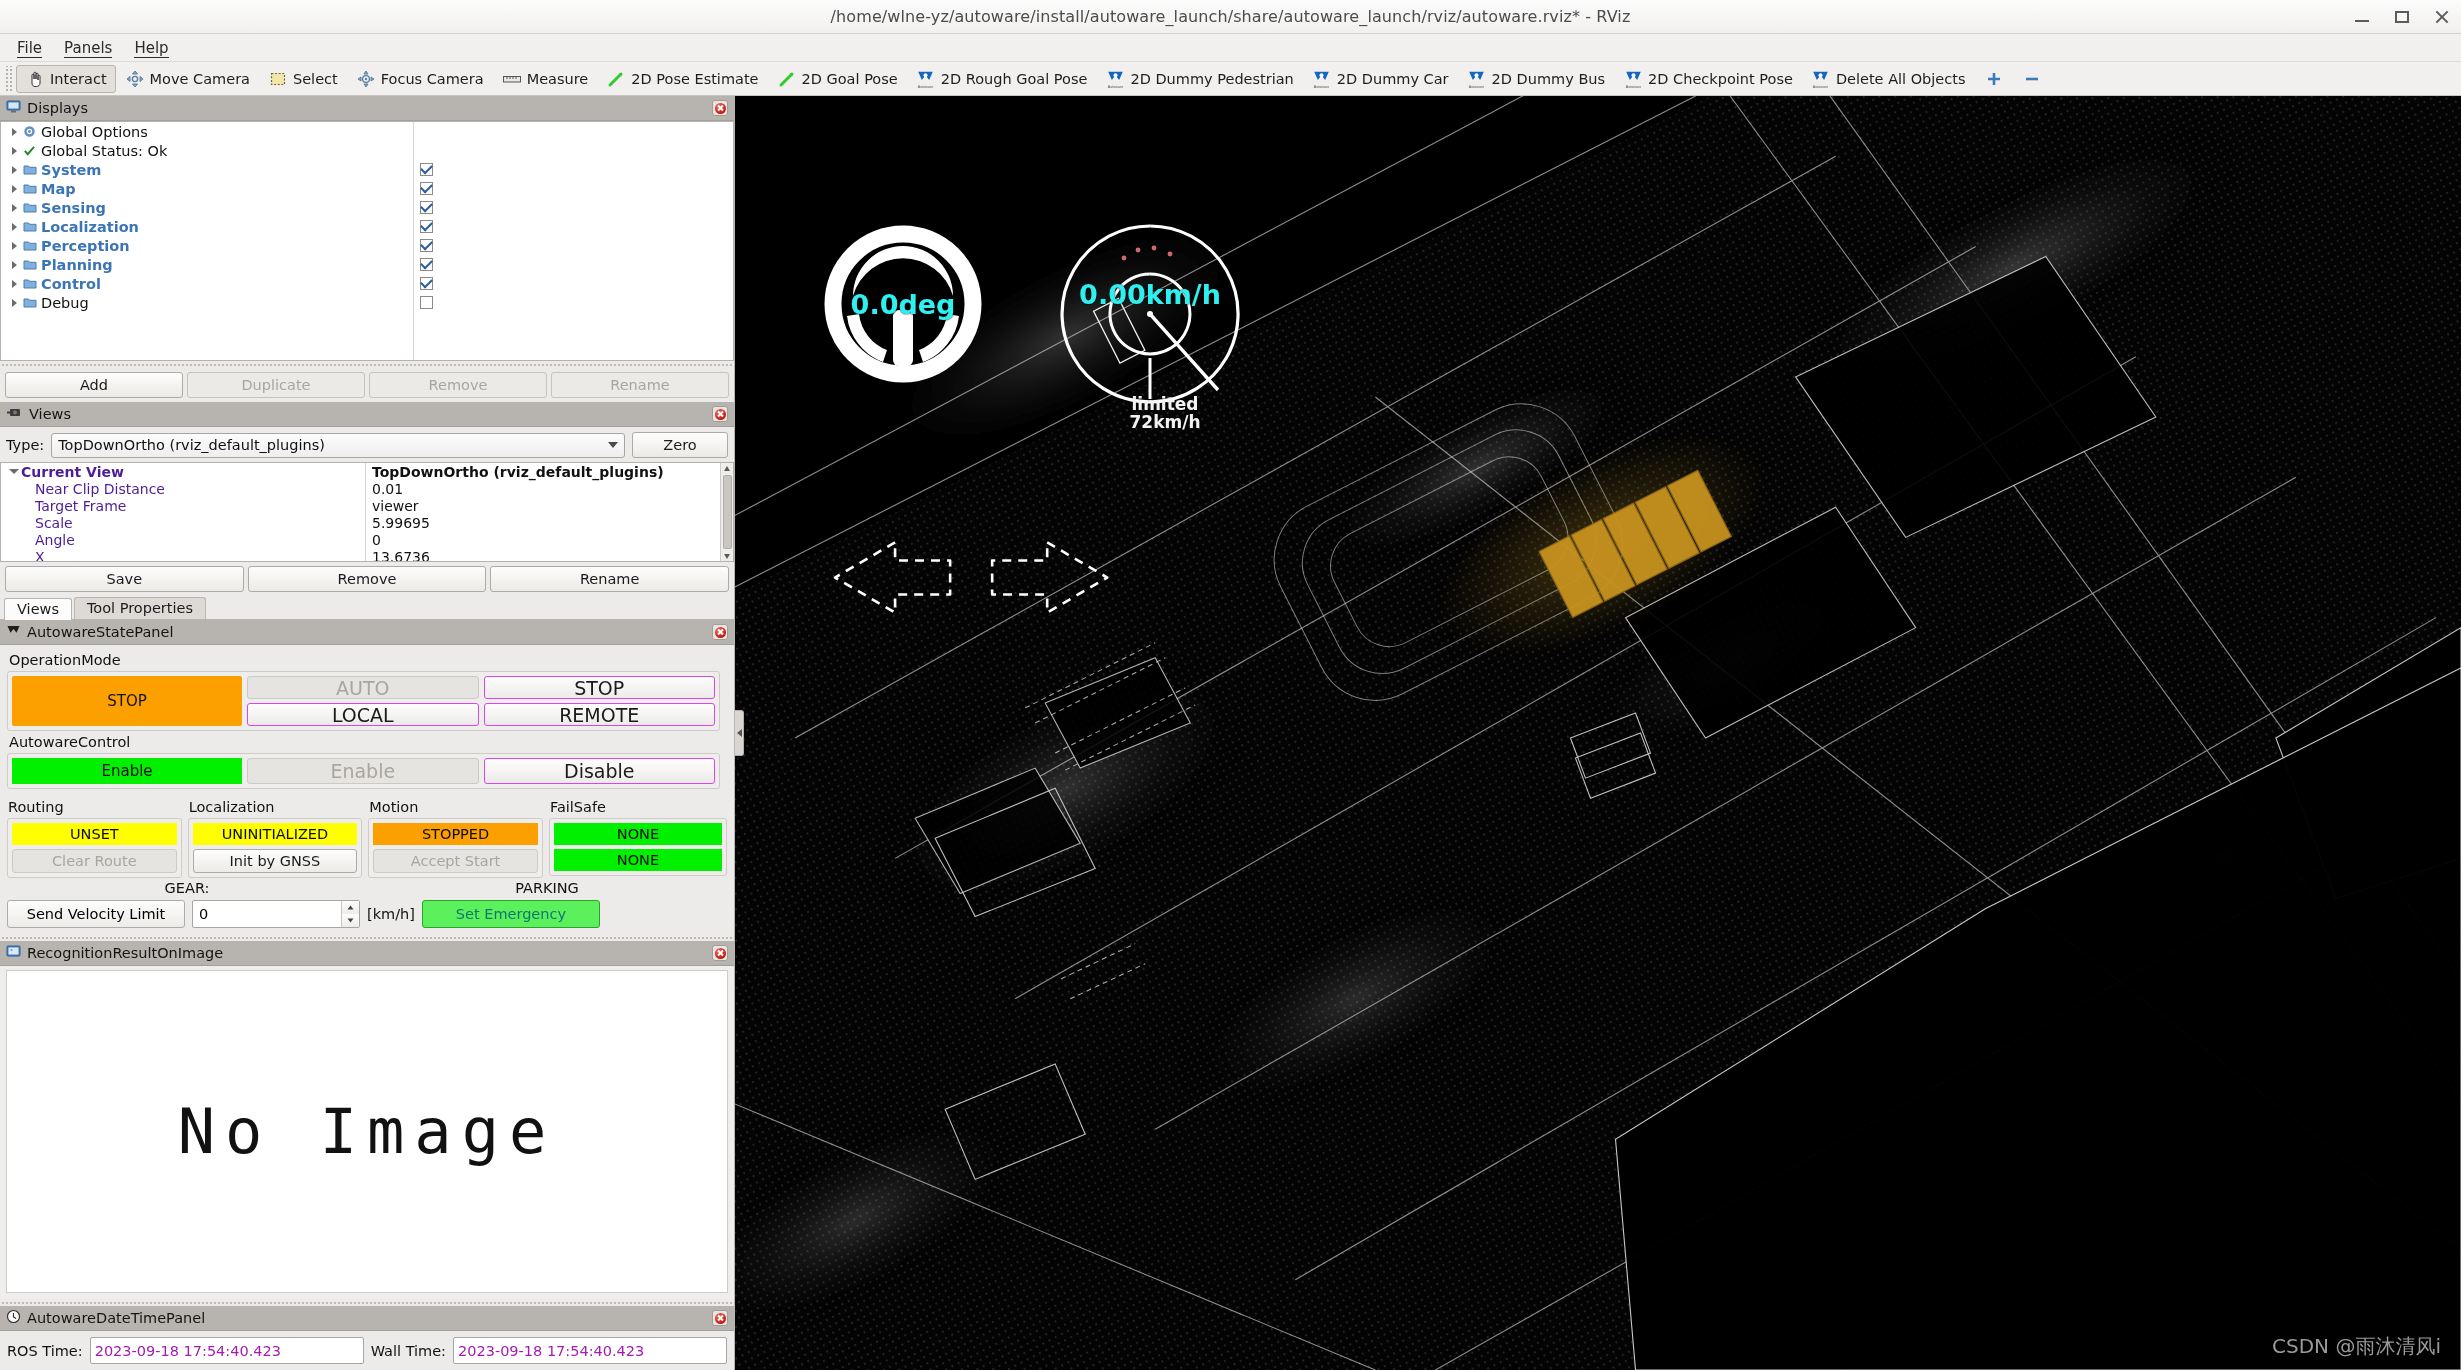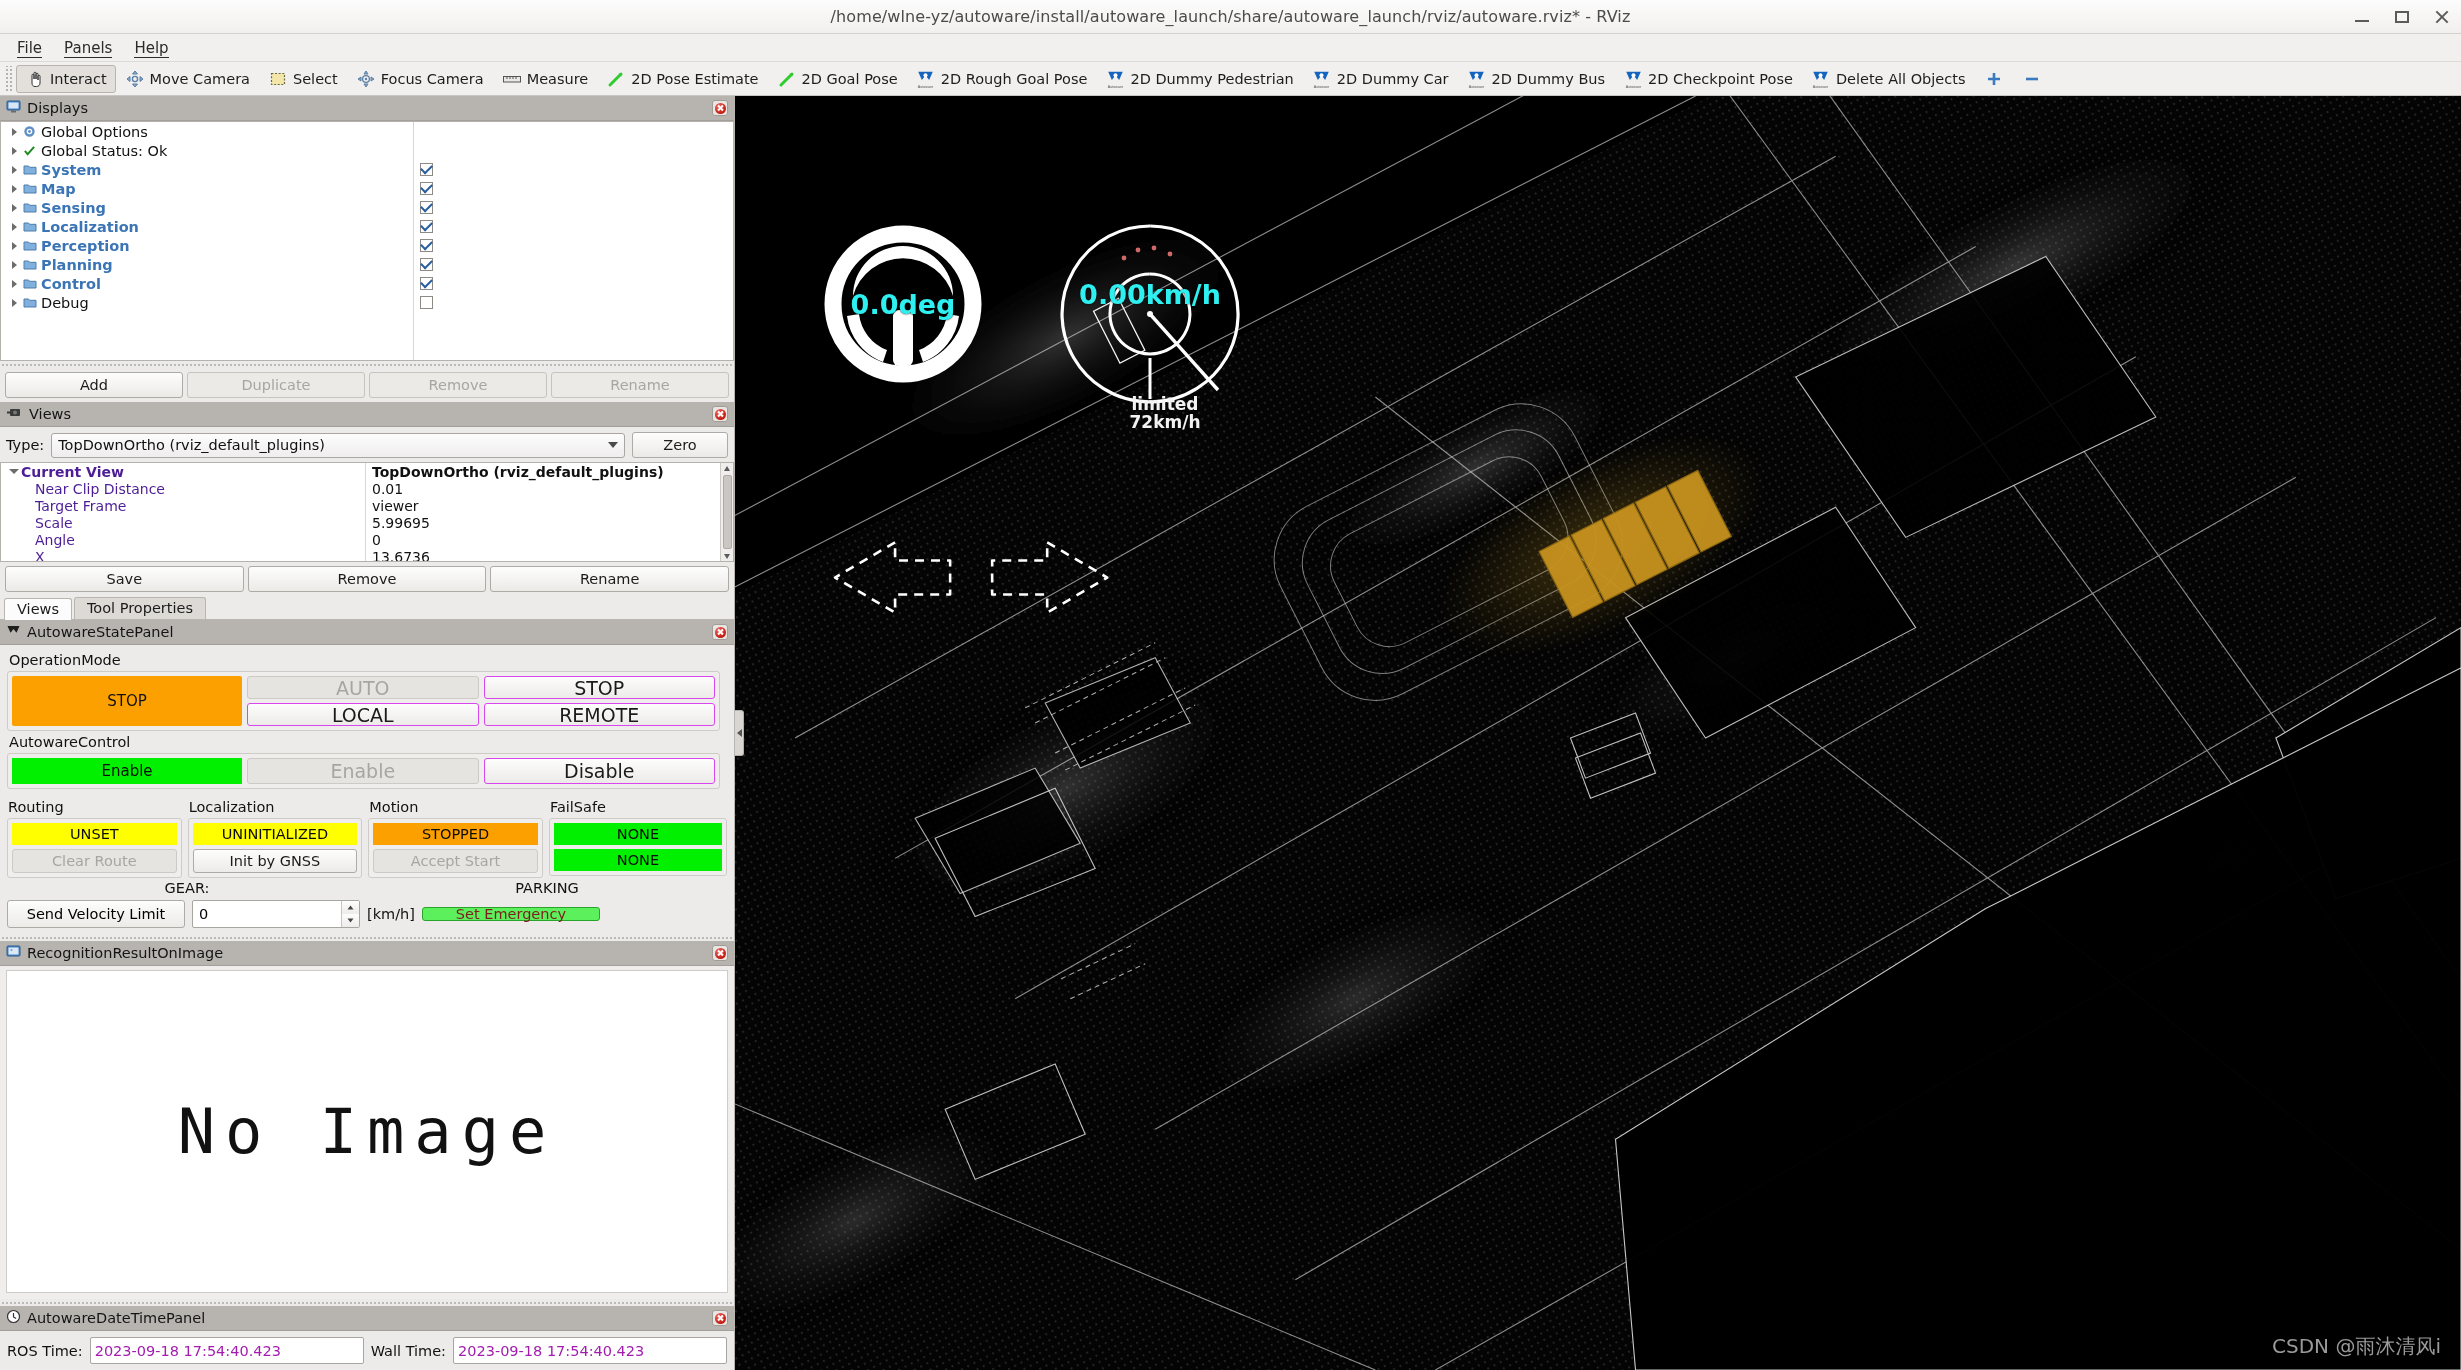--- a/index.html
+++ b/index.html
@@ -242,22 +242,22 @@
   }
   .spin {
     width: 168px; height: 28px; background: #fff; border: 1px solid #a9a5a0; border-radius: 2px;
     display: flex; align-items: center; padding-left: 6px; font-size: 14.5px; position: relative;
   }
   .spin .sv { flex: 1; }
   .spin .sbtns { width: 18px; height: 26px; display: flex; flex-direction: column; border-left: 1px solid #c9c5c0; }
   .spin .sbtns div { flex: 1; display: flex; align-items: center; justify-content: center; background: linear-gradient(#fdfdfd, #eeecea); cursor: pointer; }
   .unit { font-size: 14.5px; color: #111; }
   .emerg {
-    width: 178px; height: 14px; display: flex; align-items: center; justify-content: center;
-    font-size: 14.5px; color: #7f1d1d; border-radius: 3px; cursor: pointer;
+    width: 178px; height: 28px; display: flex; align-items: center; justify-content: center;
+    font-size: 14.5px; color: #0f766e; border-radius: 3px; cursor: pointer;
   }
 
   
   .noimg-wrap { flex: 1; background: #f0eeec; padding: 4px 6px 6px 6px; display: flex; min-height: 0; }
   .noimg {
     flex: 1; background: #fff; border: 1px solid #cfcbc6;
     display: flex; align-items: center; justify-content: center;
   }
   .noimg span {
     font-family: "DejaVu Sans Mono", monospace;

